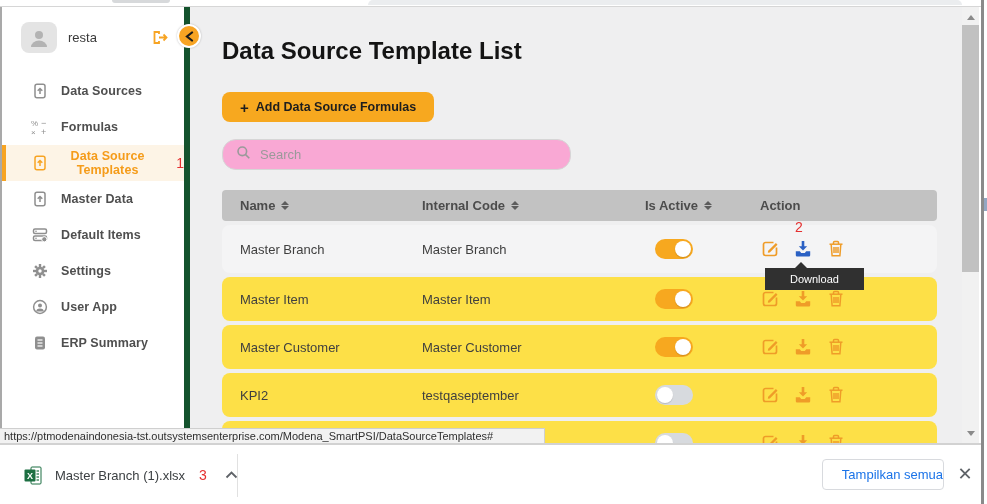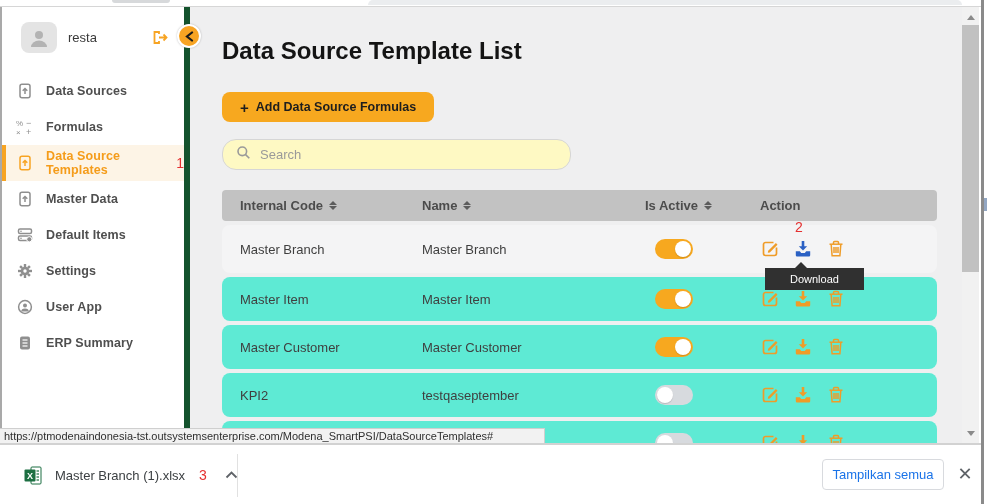--- a/index.html
+++ b/index.html
@@ -24,50 +24,50 @@
   
   .sidebar { position:absolute; left:2px; top:7px; width:188px; height:436px; background:#fff; border-right:6px solid #14532d; z-index:2; }
   .avatar { position:absolute; left:19px; top:15px; width:36px; height:31px; border-radius:8px; background:#e4e4e4;
             display:flex; align-items:center; justify-content:center; }
   .user-name { position:absolute; left:66px; top:23px; font-size:13px; color:#3a3a3a; }
   .logout-btn { position:absolute; left:150px; top:22px; width:18px; height:18px; cursor:pointer; }
   .collapse-btn { position:absolute; left:175px; top:17px; width:24px; height:24px; border-radius:50%;
                   background:#f7a423; border:2px solid #fff; display:flex; align-items:center; justify-content:center;
                   z-index:6; cursor:pointer; box-shadow:0 0 2px rgba(0,0,0,.25); }
   .nav { position:absolute; left:0; top:66px; width:100%; }
-  .nav-item { height:36px; display:flex; align-items:center; gap:13px; padding-left:10px;
+  .nav-item { height:36px; display:flex; align-items:center; gap:13px; padding-left:25px;
               border-left:4px solid transparent; cursor:pointer; }
   .nav-ic { width:17px; height:17px; display:flex; align-items:center; justify-content:center; flex:0 0 17px; }
   .nav-label { font-size:12.5px; font-weight:bold; color:#4f4f4f; letter-spacing:.1px; }
   .nav-item.active { background:#fdf4e6; border-left-color:#f7a423; }
-  .nav-item.active .nav-label { color:#f59c1a; }
+  .nav-item.active .nav-label { color:#f59c1a;text-align:center; }
   .nav-annot { color:#e53030; font-size:14px; margin-left:9px; font-weight:normal; }
 
   
   .page-title { position:absolute; left:222px; top:37px; font-size:24px; font-weight:bold; color:#141414; z-index:1; }
   .add-btn { position:absolute; left:222px; top:92px; height:30px; padding:0 18px; background:#f7a81f; border:none;
              border-radius:8px; display:flex; align-items:center; gap:7px; font-size:12.5px; font-weight:bold;
              color:#1e1e1e; cursor:pointer; z-index:1; font-family:inherit; }
   .add-plus { font-size:15px; font-weight:bold; line-height:1; }
-  .search-box { position:absolute; left:222px; top:139px; width:349px; height:31px; background:#fef9c3;
+  .search-box { position:absolute; left:222px; top:139px; width:349px; height:31px; background:#f9a8d4;
                 border:1px solid #d6d6d6; border-radius:14px; display:flex; align-items:center; padding-left:13px; gap:9px; z-index:1; }
   .search-box input { border:none; outline:none; background:transparent; font-size:13px; color:#444; width:280px;
                       font-family:inherit; }
   .search-box input::placeholder { color:#9a9a9a; }
 
   
   .table { position:absolute; left:222px; top:190px; width:715px; z-index:1; }
   .thead { height:31px; background:#c2c2c2; border-radius:4px; display:grid;
            grid-template-columns:182px 223px 115px 1fr; align-items:center; padding-left:18px; }
   .th { font-size:13px; font-weight:bold; color:#4c4c4c; display:flex; align-items:center; gap:6px; }
   .sort-ic { display:inline-flex; flex-direction:column; gap:1px; }
   .sort-ic i { display:block; width:0; height:0; border-left:4px solid transparent; border-right:4px solid transparent; }
   .sort-ic .up { border-bottom:4px solid #5c5c5c; }
   .sort-ic .dn { border-top:4px solid #5c5c5c; }
-  .row { height:44px; margin-top:4px; background:#5eead4; border-radius:8px; display:grid;
+  .row { height:44px; margin-top:4px; background:#fde047; border-radius:8px; display:grid;
          grid-template-columns:182px 223px 115px 1fr; align-items:center; padding-left:18px; }
   .row.first { height:48px; background:#f4f4f5; }
   .cell { font-size:13px; color:#3f3f3f; }
   .toggle { width:38px; height:20px; border-radius:10px; background:#d7dade; position:relative; cursor:pointer; margin-left:10px; }
   .toggle .knob { position:absolute; top:2px; left:2px; width:16px; height:16px; border-radius:50%; background:#fff;
                   transition:none; box-shadow:0 1px 1px rgba(0,0,0,.15); }
   .toggle.on { background:#f7a81f; }
   .toggle.on .knob { left:20px; }
   .actions { display:flex; align-items:center; gap:13px; }
   .act-ic { width:20px; height:20px; cursor:pointer; display:flex; align-items:center; justify-content:center; }
@@ -97,21 +97,21 @@
            border-top:2px solid #d2d2d2; z-index:11; }
   .dl-item { position:absolute; left:14px; top:10px; height:40px; display:flex; align-items:center; gap:12px;
              padding:0 10px; cursor:pointer; }
   .xlsx-ic { width:19px; height:19px; position:relative; }
   .dl-name { font-size:13px; color:#3c4043; }
   .dl-annot { color:#e53030; font-size:14px; margin-left:2px; }
   .dl-chevron { margin-left:6px; display:flex; align-items:center; }
   .shelf-divider { position:absolute; left:237px; top:9px; width:1px; height:43px; background:#e1e1e1; }
   .show-all-btn { position:absolute; left:822px; top:14px; width:122px; height:31px; background:#fff;
                   border:1px solid #d8dade; border-radius:4px; color:#1a73e8; font-size:13px; cursor:pointer;
-                  font-family:inherit; }
+                  font-family:inherit;text-align:right; }
   .shelf-close { position:absolute; left:953px; top:17px; width:24px; height:24px; display:flex; align-items:center;
                  justify-content:center; font-size:18px; color:#5f6368; cursor:pointer; }
 </style>
 </head>
 <body>
 
 <div class="app">
   <div class="content-bg"></div>
 
   <div class="sidebar">
@@ -244,28 +244,28 @@
           <circle cx="6.3" cy="6.3" r="4.3"></circle>
           <line x1="9.6" y1="9.6" x2="13.3" y2="13.3"></line>
         </svg>
     </span>
     <input type="text" placeholder="Search" style="">
   </div>
 
   <div class="table">
     <div class="thead">
       <div class="th">
-        <span>Internal Code</span>
+        <span>Name</span>
         <span class="sort-ic">
             <i class="up"></i>
             <i class="dn"></i>
           </span>
       </div>
       <div class="th">
-        <span>Name</span>
+        <span>Internal Code</span>
         <span class="sort-ic">
             <i class="up"></i>
             <i class="dn"></i>
           </span>
       </div>
       <div class="th">
         <span>Is Active</span>
         <span class="sort-ic">
             <i class="up"></i>
             <i class="dn"></i>

